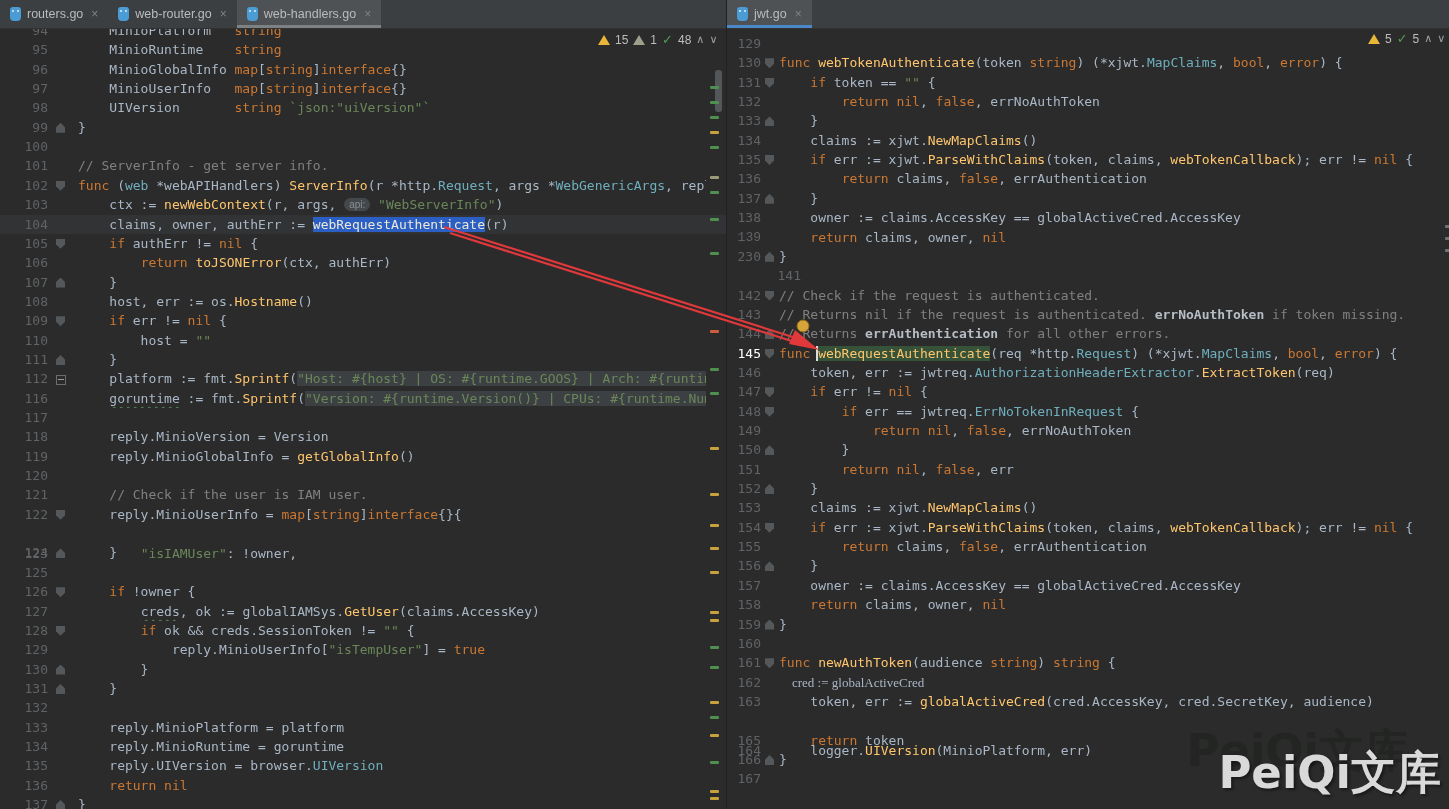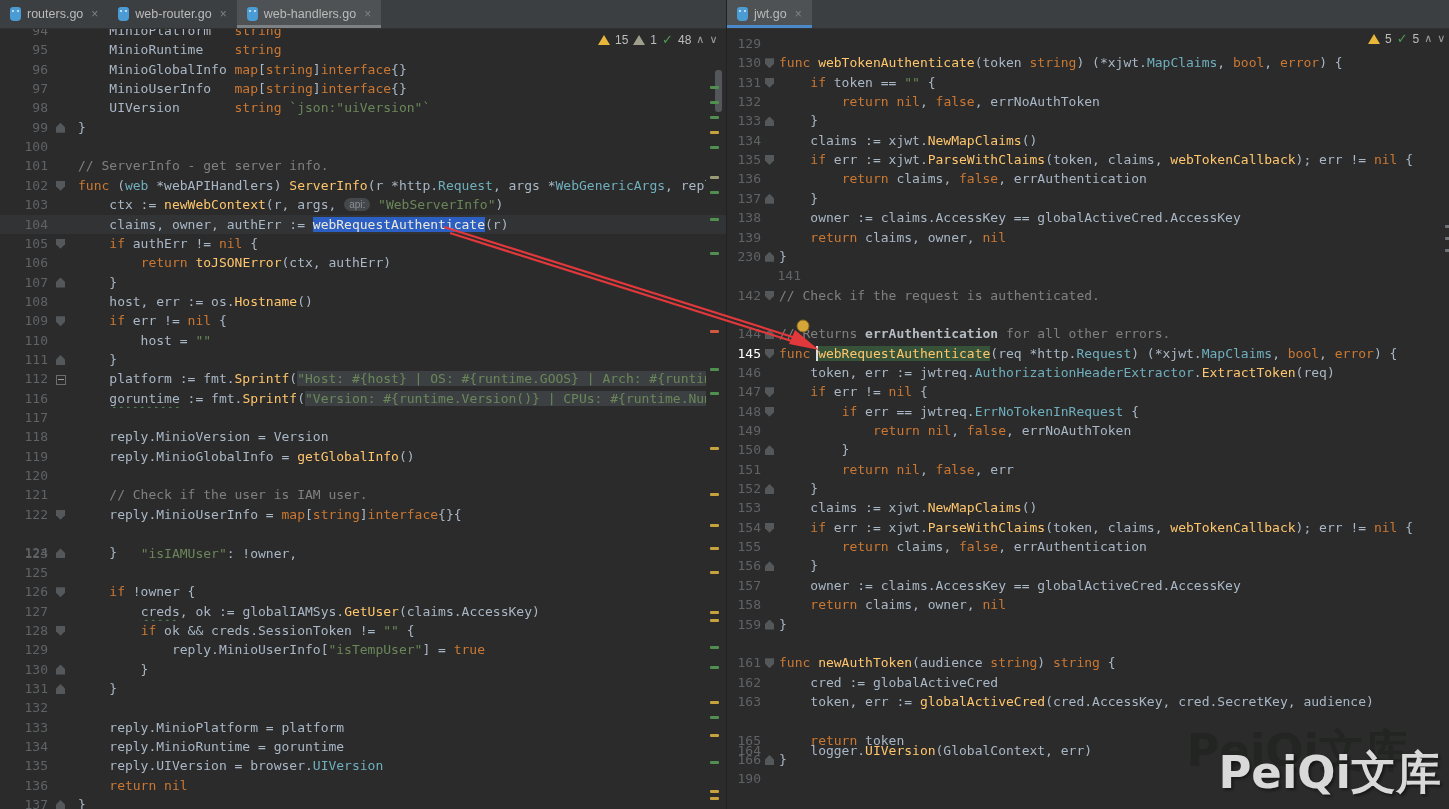--- a/index.html
+++ b/index.html
@@ -148,47 +148,49 @@
       <div class="row" style="top: 6px;"><span class="gut" style="width: 26px; left: 8px;">129</span><span class="code" style="left: 52px; width: 664px; overflow: hidden;"></span></div>
       <div class="row" style="top: 25.35px;"><span class="gut" style="width: 26px; left: 8px;">130</span><span class="foldico fold-down" style="left: 38px;"></span><span class="code" style="left: 52px; width: 664px; overflow: hidden;"><span class="c-kw">func</span><span class="c-def"> </span><span class="c-fn">webTokenAuthenticate</span><span class="c-def">(token </span><span class="c-kw">string</span><span class="c-def">) (*xjwt.</span><span class="c-typ">MapClaims</span><span class="c-def">, </span><span class="c-kw">bool</span><span class="c-def">, </span><span class="c-kw">error</span><span class="c-def">) {</span></span></div>
       <div class="row" style="top: 44.7px;"><span class="gut" style="width: 26px; left: 8px;">131</span><span class="foldico fold-down" style="left: 38px;"></span><span class="code" style="left: 52px; width: 664px; overflow: hidden;"><span class="c-def">    </span><span class="c-kw">if</span><span class="c-def"> token == </span><span class="c-str">""</span><span class="c-def"> {</span></span></div>
       <div class="row" style="top: 64.05px;"><span class="gut" style="width: 26px; left: 8px;">132</span><span class="code" style="left: 52px; width: 664px; overflow: hidden;"><span class="c-def">        </span><span class="c-kw">return</span><span class="c-def"> </span><span class="c-kw">nil</span><span class="c-def">, </span><span class="c-kw">false</span><span class="c-def">, errNoAuthToken</span></span></div>
       <div class="row" style="top: 83.4px;"><span class="gut" style="width: 26px; left: 8px;">133</span><span class="foldico fold-up" style="left: 38px;"></span><span class="code" style="left: 52px; width: 664px; overflow: hidden;"><span class="c-def">    }</span></span></div>
       <div class="row" style="top: 102.75px;"><span class="gut" style="width: 26px; left: 8px;">134</span><span class="code" style="left: 52px; width: 664px; overflow: hidden;"><span class="c-def">    claims := xjwt.</span><span class="c-fn">NewMapClaims</span><span class="c-def">()</span></span></div>
       <div class="row" style="top: 122.1px;"><span class="gut" style="width: 26px; left: 8px;">135</span><span class="foldico fold-down" style="left: 38px;"></span><span class="code" style="left: 52px; width: 664px; overflow: hidden;"><span class="c-def">    </span><span class="c-kw">if</span><span class="c-def"> err := xjwt.</span><span class="c-fn">ParseWithClaims</span><span class="c-def">(token, claims, </span><span class="c-fn">webTokenCallback</span><span class="c-def">); err != </span><span class="c-kw">nil</span><span class="c-def"> {</span></span></div>
       <div class="row" style="top: 141.45px;"><span class="gut" style="width: 26px; left: 8px;">136</span><span class="code" style="left: 52px; width: 664px; overflow: hidden;"><span class="c-def">        </span><span class="c-kw">return</span><span class="c-def"> claims, </span><span class="c-kw">false</span><span class="c-def">, errAuthentication</span></span></div>
       <div class="row" style="top: 160.8px;"><span class="gut" style="width: 26px; left: 8px;">137</span><span class="foldico fold-up" style="left: 38px;"></span><span class="code" style="left: 52px; width: 664px; overflow: hidden;"><span class="c-def">    }</span></span></div>
       <div class="row" style="top: 180.15px;"><span class="gut" style="width: 26px; left: 8px;">138</span><span class="code" style="left: 52px; width: 664px; overflow: hidden;"><span class="c-def">    owner := claims.AccessKey == globalActiveCred.AccessKey</span></span></div>
-      <div class="row" style="top: 199.5px;"><span class="gut" style="width: 26px; left: 8px;">139</span><span class="code" style="left: 52px; width: 664px; overflow: hidden;"><span class="c-def">    </span><span class="c-kw">return</span><span class="c-def"> claims, owner, </span><span class="c-kw">nil</span></span></div>
+      <div class="row" style="top: 199.5px;"><span class="gut" style="width: 26px; left: 8px; font-family: Liberation Mono, monospace;">139</span><span class="code" style="left: 52px; width: 664px; overflow: hidden;"><span class="c-def">    </span><span class="c-kw">return</span><span class="c-def"> claims, owner, </span><span class="c-kw">nil</span></span></div>
       <div class="row" style="top: 218.85px;"><span class="gut" style="width: 26px; left: 8px;">230</span><span class="foldico fold-up" style="left: 38px;"></span><span class="code" style="left: 52px; width: 664px; overflow: hidden;"><span class="c-def">}</span></span></div>
       <div class="row" style="top: 238.2px;"><span class="gut" style="width: 26px; left: 8px; margin-left: 40px;">141</span><span class="code" style="left: 52px; width: 664px; overflow: hidden;"></span></div>
       <div class="row" style="top: 257.55px;"><span class="gut" style="width: 26px; left: 8px;">142</span><span class="foldico fold-down" style="left: 38px;"></span><span class="code" style="left: 52px; width: 664px; overflow: hidden;"><span class="c-com">// Check if the request is authenticated.</span></span></div>
+      <div class="row" style="top: 276.9px;"><span class="gut" style="width: 26px; left: 8px;">143</span><span class="code" style="left: 52px; width: 664px; overflow: hidden;"><span class="c-com">// Returns nil if the request is authenticated. </span><span class="c-comB">errNoAuthToken</span><span class="c-com"> if token missing.</span></span></div>
       <div class="row" style="top: 296.25px;"><span class="gut" style="width: 26px; left: 8px;">144</span><span class="foldico fold-up" style="left: 38px;"></span><span class="code" style="left: 52px; width: 664px; overflow: hidden;"><span class="c-com">// Returns </span><span class="c-comB">errAuthentication</span><span class="c-com"> for all other errors.</span></span></div>
       <div class="row" style="top: 315.6px;"><span class="gut active" style="width: 26px; left: 8px;">145</span><span class="foldico fold-down" style="left: 38px;"></span><span class="code" style="left: 52px; width: 664px; overflow: hidden;"><span class="c-kw">func</span><span class="c-def"> </span><span class="c-caret">webRequestAuthenticate</span><span class="c-def">(req *http.</span><span class="c-typ">Request</span><span class="c-def">) (*xjwt.</span><span class="c-typ">MapClaims</span><span class="c-def">, </span><span class="c-kw">bool</span><span class="c-def">, </span><span class="c-kw">error</span><span class="c-def">) {</span></span></div>
       <div class="row" style="top: 334.95px;"><span class="gut" style="width: 26px; left: 8px;">146</span><span class="code" style="left: 52px; width: 664px; overflow: hidden;"><span class="c-def">    token, err := jwtreq.</span><span class="c-typ">AuthorizationHeaderExtractor</span><span class="c-def">.</span><span class="c-fn">ExtractToken</span><span class="c-def">(req)</span></span></div>
       <div class="row" style="top: 354.3px;"><span class="gut" style="width: 26px; left: 8px;">147</span><span class="foldico fold-down" style="left: 38px;"></span><span class="code" style="left: 52px; width: 664px; overflow: hidden;"><span class="c-def">    </span><span class="c-kw">if</span><span class="c-def"> err != </span><span class="c-kw">nil</span><span class="c-def"> {</span></span></div>
       <div class="row" style="top: 373.65px;"><span class="gut" style="width: 26px; left: 8px;">148</span><span class="foldico fold-down" style="left: 38px;"></span><span class="code" style="left: 52px; width: 664px; overflow: hidden;"><span class="c-def">        </span><span class="c-kw">if</span><span class="c-def"> err == jwtreq.</span><span class="c-typ">ErrNoTokenInRequest</span><span class="c-def"> {</span></span></div>
       <div class="row" style="top: 393px;"><span class="gut" style="width: 26px; left: 8px;">149</span><span class="code" style="left: 52px; width: 664px; overflow: hidden;"><span class="c-def">            </span><span class="c-kw">return</span><span class="c-def"> </span><span class="c-kw">nil</span><span class="c-def">, </span><span class="c-kw">false</span><span class="c-def">, errNoAuthToken</span></span></div>
       <div class="row" style="top: 412.35px;"><span class="gut" style="width: 26px; left: 8px;">150</span><span class="foldico fold-up" style="left: 38px;"></span><span class="code" style="left: 52px; width: 664px; overflow: hidden;"><span class="c-def">        }</span></span></div>
       <div class="row" style="top: 431.7px;"><span class="gut" style="width: 26px; left: 8px;">151</span><span class="code" style="left: 52px; width: 664px; overflow: hidden;"><span class="c-def">        </span><span class="c-kw">return</span><span class="c-def"> </span><span class="c-kw">nil</span><span class="c-def">, </span><span class="c-kw">false</span><span class="c-def">, err</span></span></div>
       <div class="row" style="top: 451.05px;"><span class="gut" style="width: 26px; left: 8px;">152</span><span class="foldico fold-up" style="left: 38px;"></span><span class="code" style="left: 52px; width: 664px; overflow: hidden;"><span class="c-def">    }</span></span></div>
       <div class="row" style="top: 470.4px;"><span class="gut" style="width: 26px; left: 8px;">153</span><span class="code" style="left: 52px; width: 664px; overflow: hidden;"><span class="c-def">    claims := xjwt.</span><span class="c-fn">NewMapClaims</span><span class="c-def">()</span></span></div>
       <div class="row" style="top: 489.75px;"><span class="gut" style="width: 26px; left: 8px;">154</span><span class="foldico fold-down" style="left: 38px;"></span><span class="code" style="left: 52px; width: 664px; overflow: hidden;"><span class="c-def">    </span><span class="c-kw">if</span><span class="c-def"> err := xjwt.</span><span class="c-fn">ParseWithClaims</span><span class="c-def">(token, claims, </span><span class="c-fn">webTokenCallback</span><span class="c-def">); err != </span><span class="c-kw">nil</span><span class="c-def"> {</span></span></div>
       <div class="row" style="top: 509.1px;"><span class="gut" style="width: 26px; left: 8px;">155</span><span class="code" style="left: 52px; width: 664px; overflow: hidden;"><span class="c-def">        </span><span class="c-kw">return</span><span class="c-def"> claims, </span><span class="c-kw">false</span><span class="c-def">, errAuthentication</span></span></div>
       <div class="row" style="top: 528.45px;"><span class="gut" style="width: 26px; left: 8px;">156</span><span class="foldico fold-up" style="left: 38px;"></span><span class="code" style="left: 52px; width: 664px; overflow: hidden;"><span class="c-def">    }</span></span></div>
       <div class="row" style="top: 547.8px;"><span class="gut" style="width: 26px; left: 8px;">157</span><span class="code" style="left: 52px; width: 664px; overflow: hidden;"><span class="c-def">    owner := claims.AccessKey == globalActiveCred.AccessKey</span></span></div>
       <div class="row" style="top: 567.15px;"><span class="gut" style="width: 26px; left: 8px;">158</span><span class="code" style="left: 52px; width: 664px; overflow: hidden;"><span class="c-def">    </span><span class="c-kw">return</span><span class="c-def"> claims, owner, </span><span class="c-kw">nil</span></span></div>
       <div class="row" style="top: 586.5px;"><span class="gut" style="width: 26px; left: 8px;">159</span><span class="foldico fold-up" style="left: 38px;"></span><span class="code" style="left: 52px; width: 664px; overflow: hidden;"><span class="c-def">}</span></span></div>
+      <div class="row" style="top: 605.85px;"><span class="gut" style="width: 26px; left: 8px;">160</span><span class="code" style="left: 52px; width: 664px; overflow: hidden;"></span></div>
       <div class="row" style="top: 625.2px;"><span class="gut" style="width: 26px; left: 8px;">161</span><span class="foldico fold-down" style="left: 38px;"></span><span class="code" style="left: 52px; width: 664px; overflow: hidden;"><span class="c-kw">func</span><span class="c-def"> </span><span class="c-fn">newAuthToken</span><span class="c-def">(audience </span><span class="c-kw">string</span><span class="c-def">) </span><span class="c-kw">string</span><span class="c-def"> {</span></span></div>
-      <div class="row" style="top: 644.55px;"><span class="gut" style="width: 26px; left: 8px;">162</span><span class="code" style="left: 52px; width: 664px; overflow: hidden;"><span class="c-def">    cred := globalActiveCred</span></span></div>
+      <div class="row" style="top: 644.55px;"><span class="gut" style="width: 26px; left: 8px;">162</span><span class="code" style="left: 52px; width: 664px; overflow: hidden; font-family: Liberation Serif, serif;"><span class="c-def">    cred := globalActiveCred</span></span></div>
       <div class="row" style="top: 663.9px;"><span class="gut" style="width: 26px; left: 8px;">163</span><span class="code" style="left: 52px; width: 664px; overflow: hidden;"><span class="c-def">    token, err := </span><span class="c-fn">globalActiveCred</span><span class="c-def">(cred.AccessKey, cred.SecretKey, audience)</span></span></div>
-      <div class="row" style="top: 713px;"><span class="gut" style="width: 26px; left: 8px;">164</span><span class="code" style="left: 52px; width: 664px; overflow: hidden;"><span class="c-def">    logger.</span><span class="c-fn">UIVersion</span><span class="c-def">(GlobalContext, err)</span></span></div>
+      <div class="row" style="top: 713px;"><span class="gut" style="width: 26px; left: 8px;">164</span><span class="code" style="left: 52px; width: 664px; overflow: hidden;"><span class="c-def">    logger.</span><span class="c-fn">UIVersion</span><span class="c-def">(MinioPlatform, err)</span></span></div>
       <div class="row" style="top: 702.6px;"><span class="gut" style="width: 26px; left: 8px;">165</span><span class="code" style="left: 52px; width: 664px; overflow: hidden;"><span class="c-def">    </span><span class="c-kw">return</span><span class="c-def"> token</span></span></div>
       <div class="row" style="top: 721.95px;"><span class="gut" style="width: 26px; left: 8px;">166</span><span class="foldico fold-up" style="left: 38px;"></span><span class="code" style="left: 52px; width: 664px; overflow: hidden;"><span class="c-def">}</span></span></div>
-      <div class="row" style="top: 741.3px;"><span class="gut" style="width: 26px; left: 8px;">190</span><span class="code" style="left: 52px; width: 664px; overflow: hidden;"></span></div>
+      <div class="row" style="top: 741.3px;"><span class="gut" style="width: 26px; left: 8px;">167</span><span class="code" style="left: 52px; width: 664px; overflow: hidden;"></span></div>
     </div>
   <div class="divider"></div>
 
   <div class="inspect" style="top:32px;left:598px;">
     <span class="tri yellow"></span>
     <span>15</span>
     <span class="tri gray"></span>
     <span>1</span>
     <span class="check">✓</span>
     <span>48</span>

